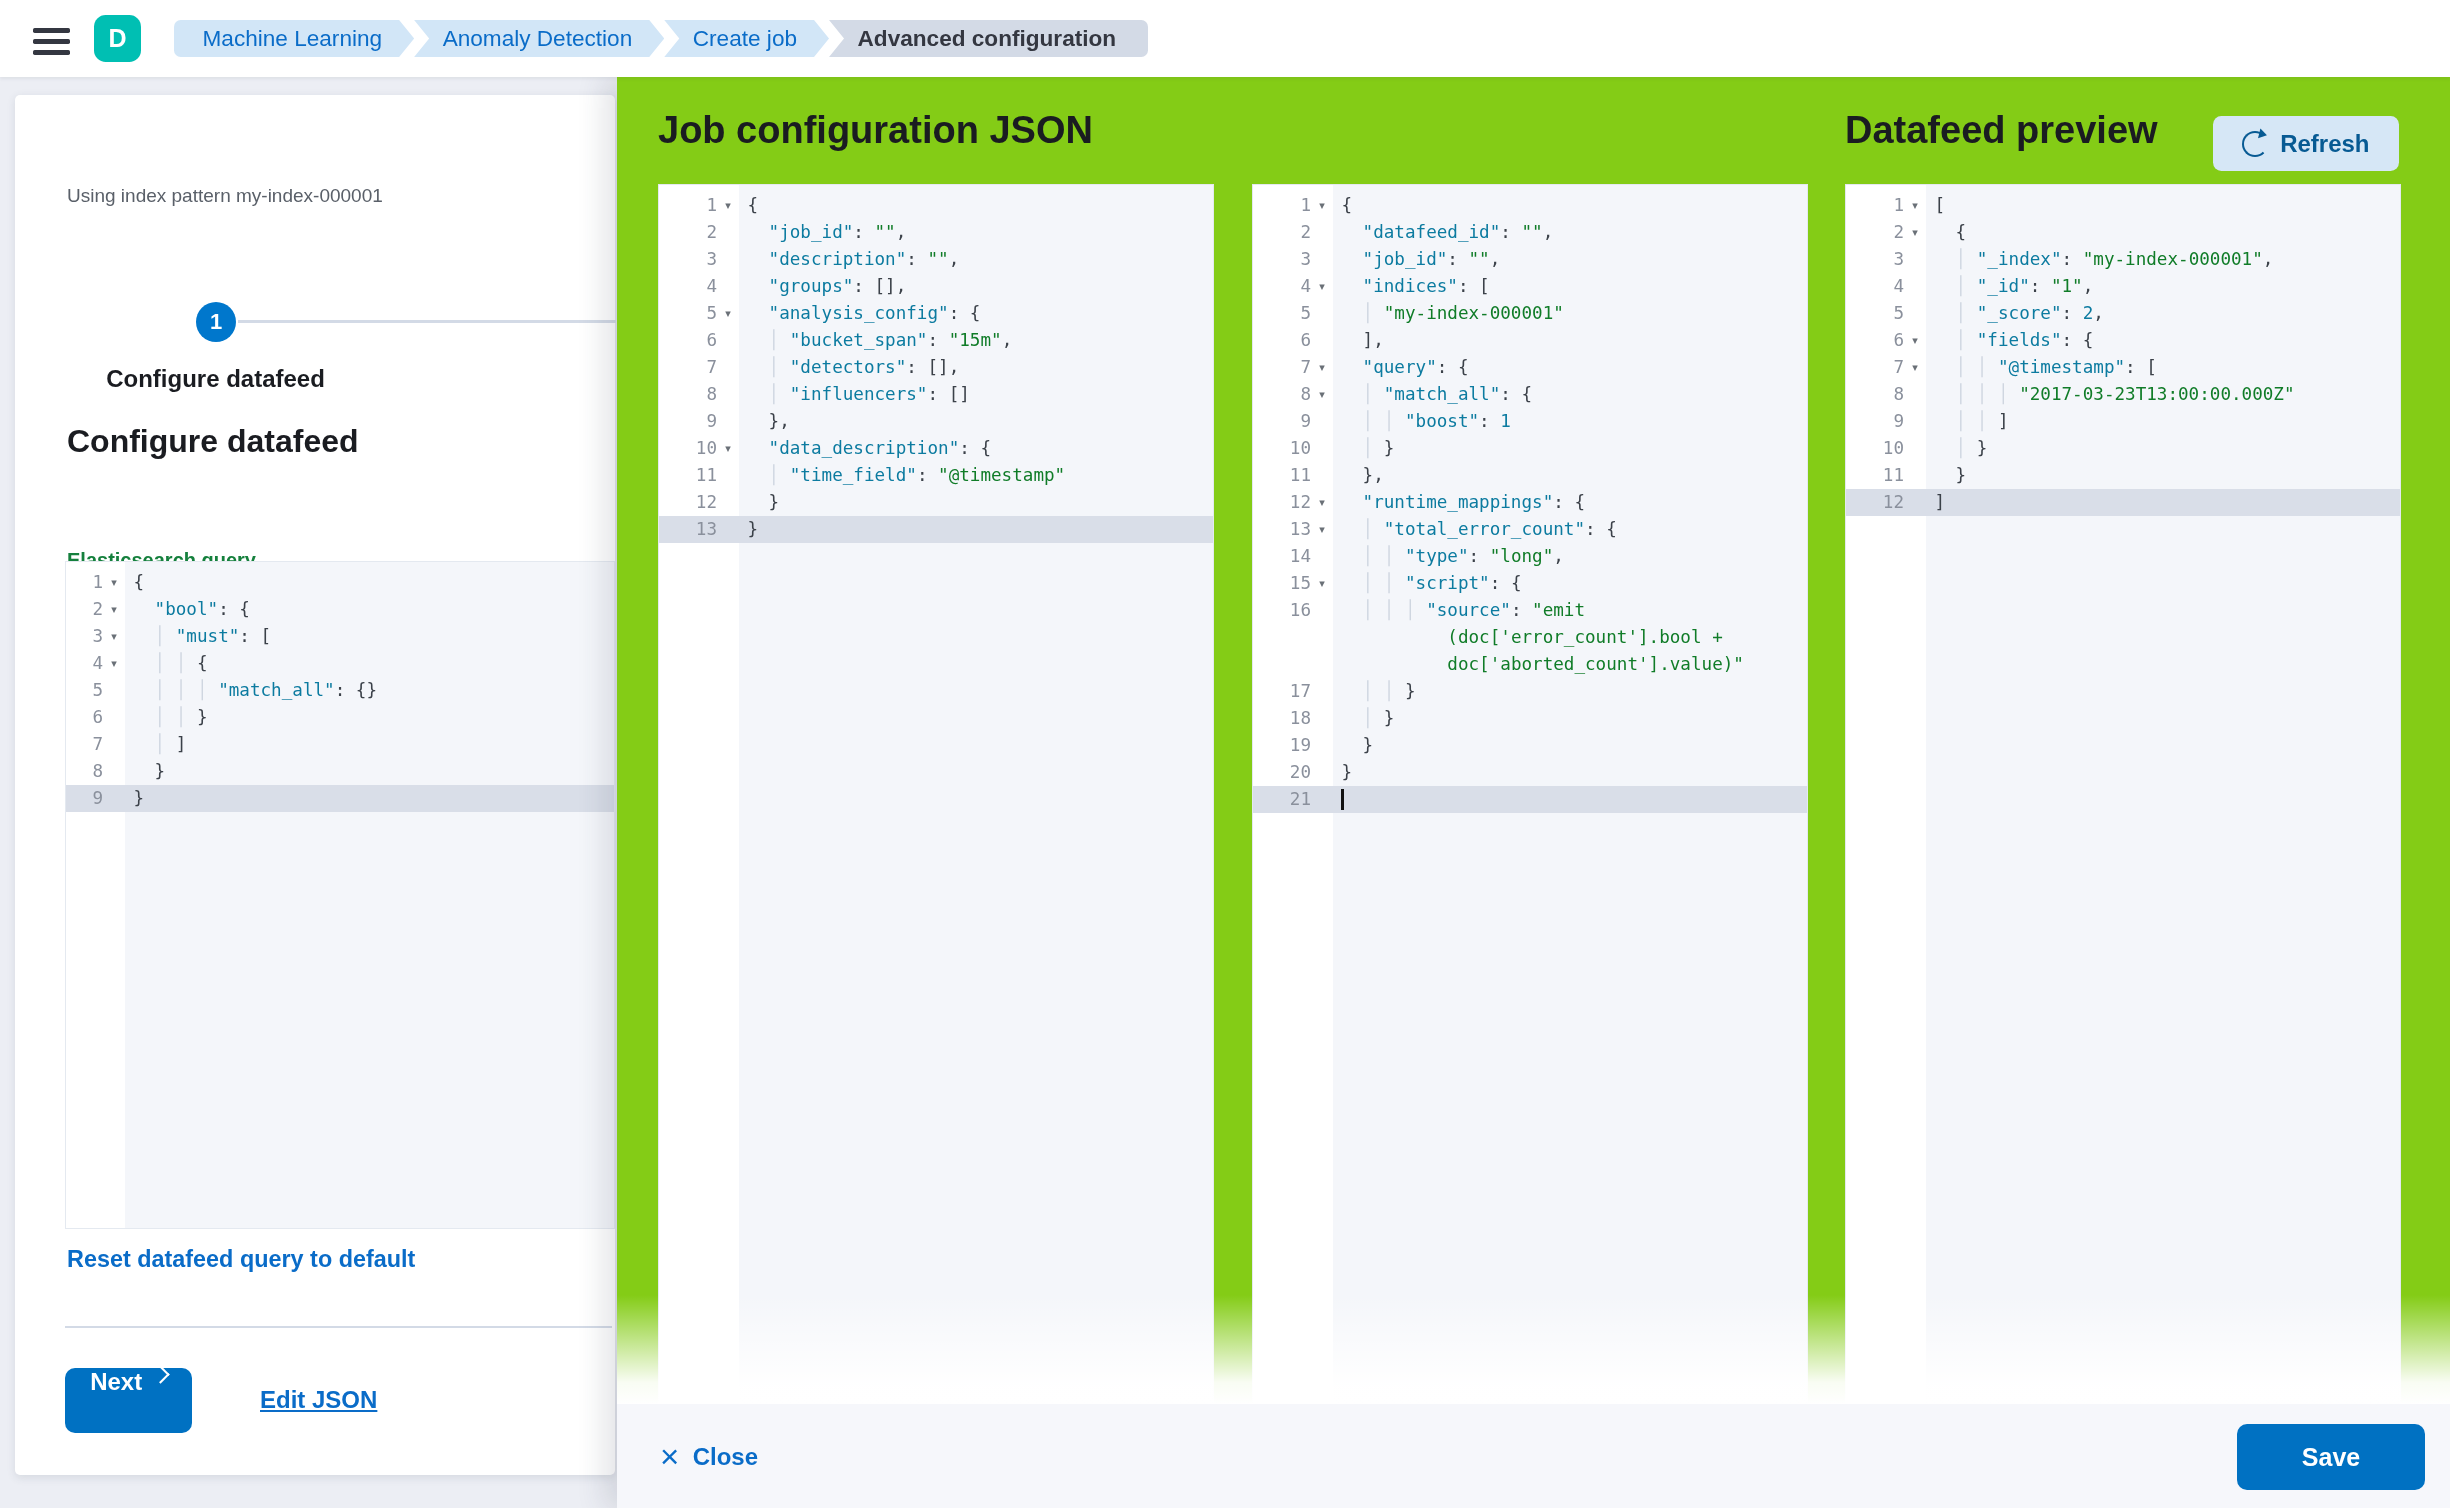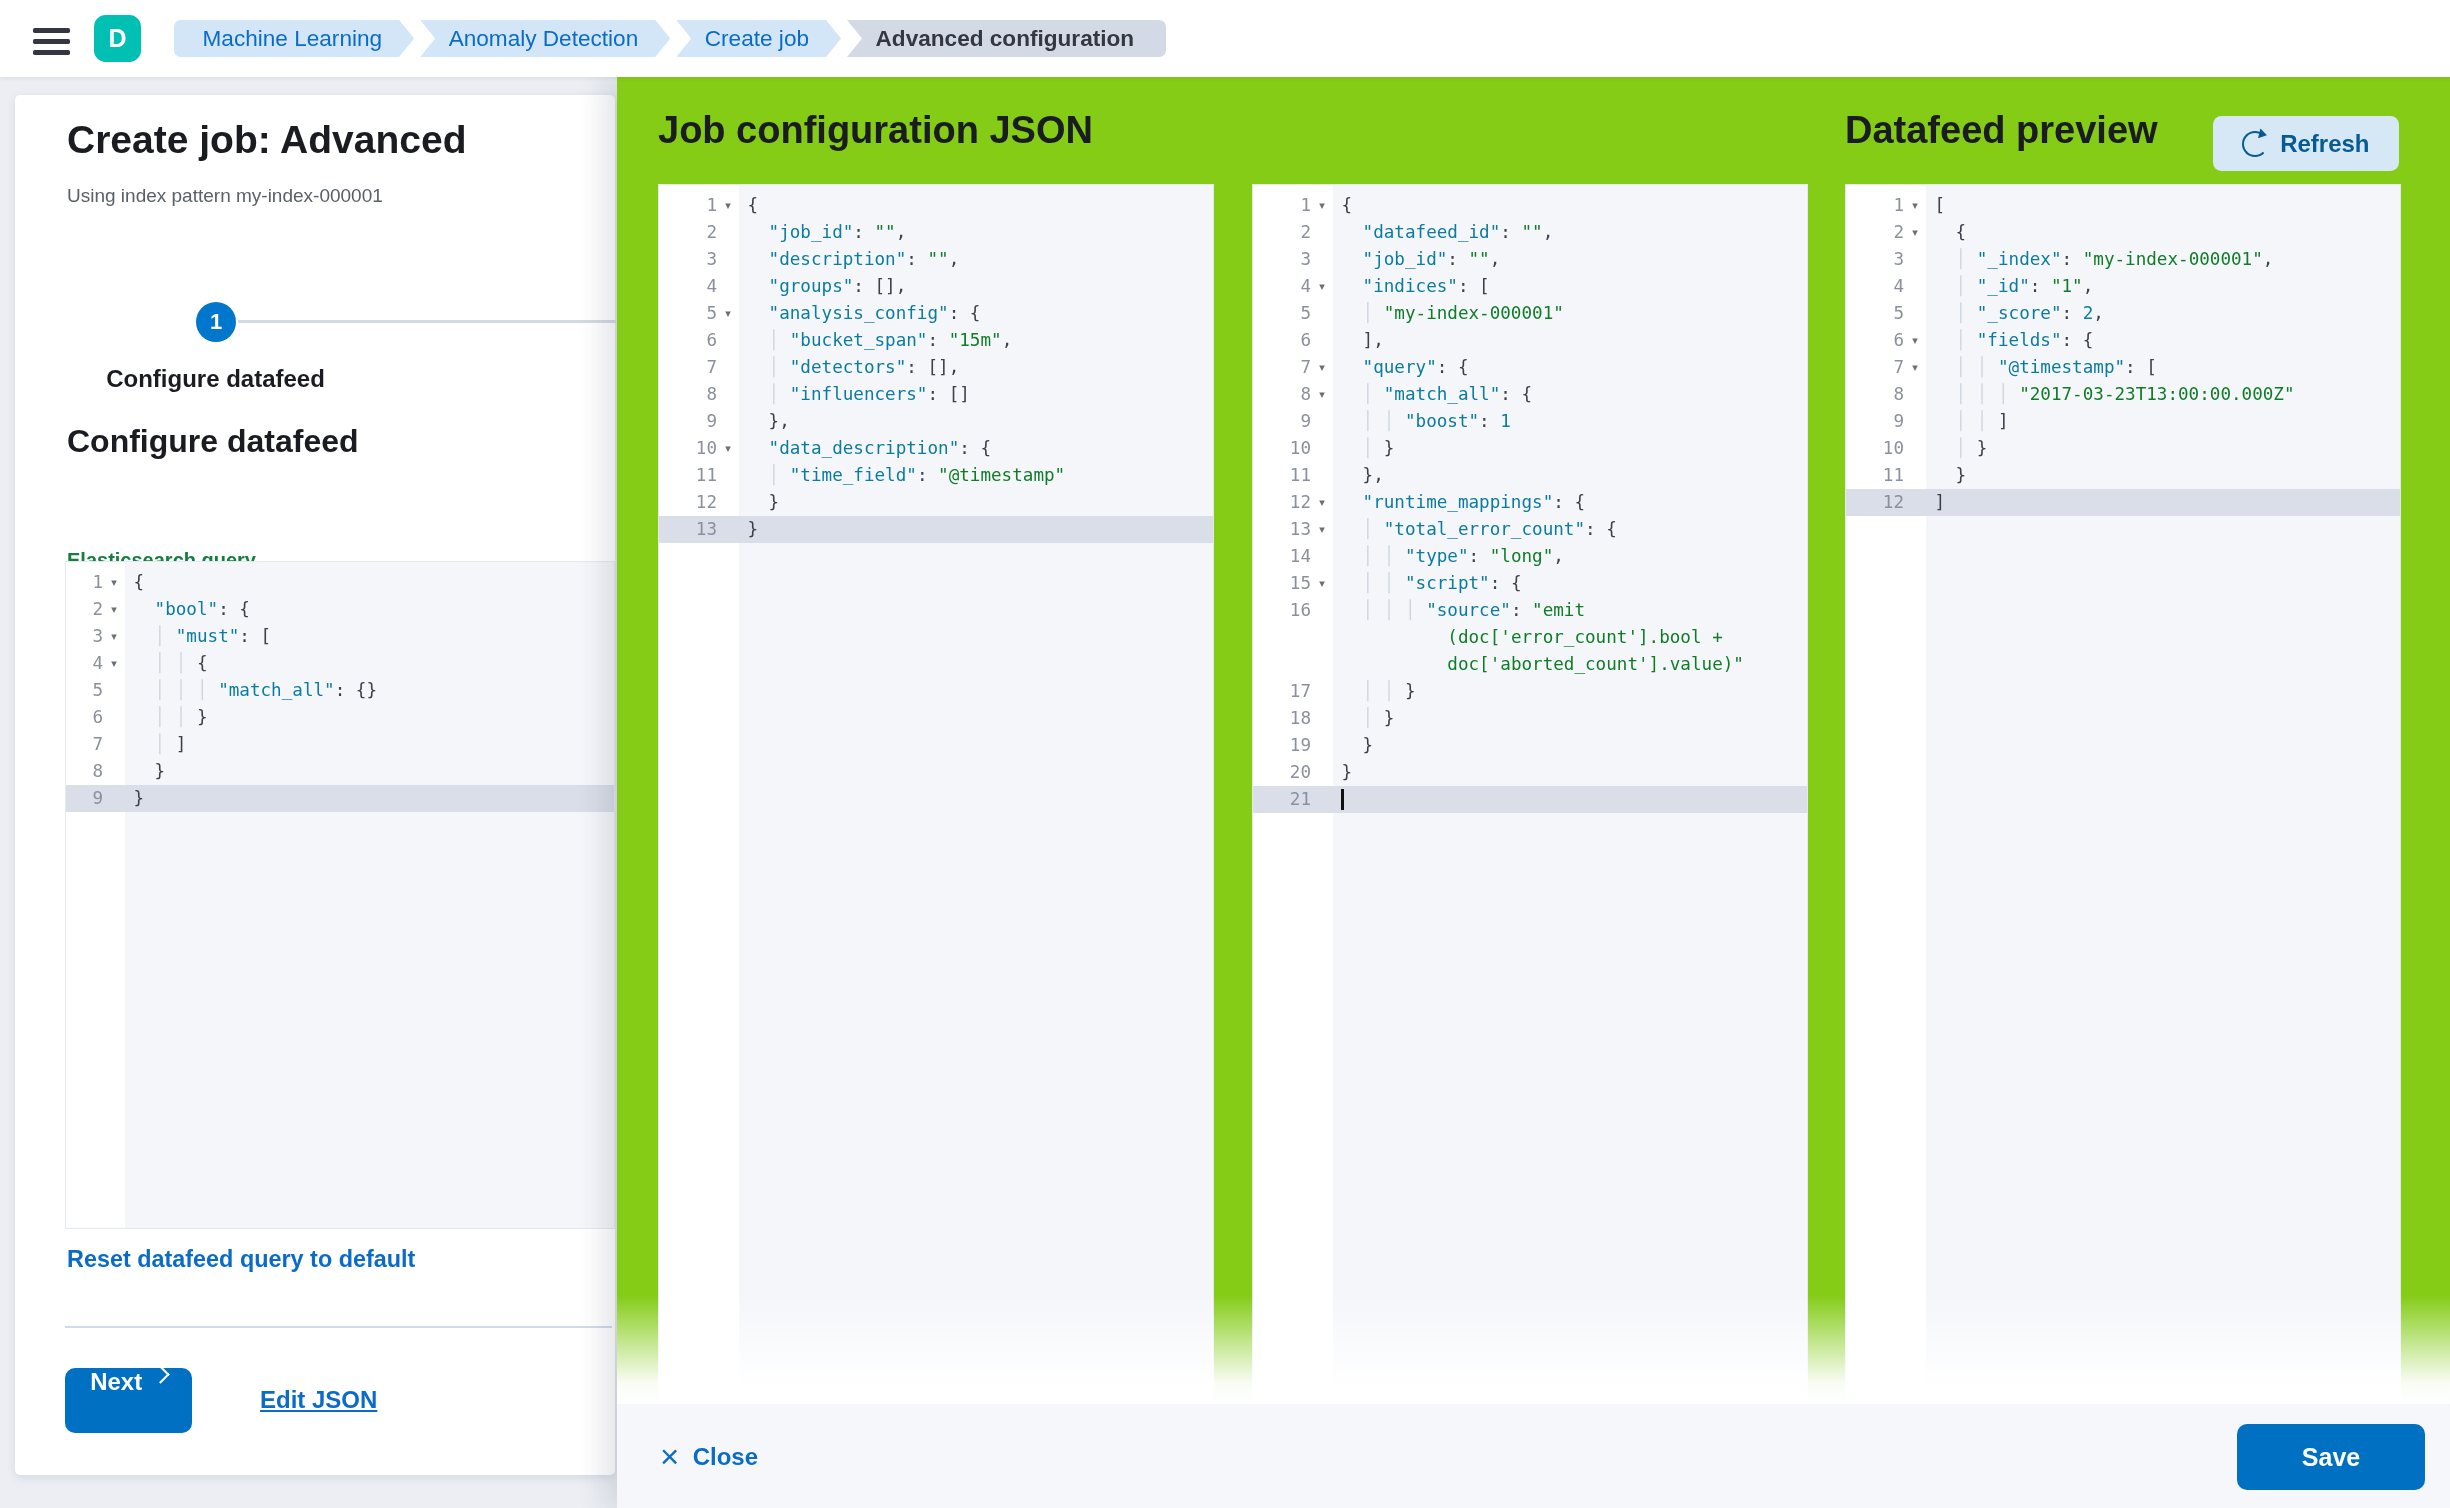--- a/index.html
+++ b/index.html
@@ -7,21 +7,21 @@
     width:2450px;height:1509px;position:relative;overflow:hidden;
     background:#eceef4;font-family:"Liberation Sans",sans-serif;color:#1a1c21;
   }
   
   .topbar{position:absolute;left:0;top:0;width:2450px;height:77px;background:#fff;
     box-shadow:0 1.7px 3.3px rgba(50,60,80,.08);display:flex;align-items:center;z-index:40;}
   .menu-btn{position:absolute;left:33px;top:22px;width:40px;height:33px;cursor:pointer;}
   .menu-btn i{display:block;width:37px;height:5px;border-radius:1.7px;background:#343741;margin:5.9px 0;}
   .avatar{position:absolute;left:94px;top:15px;width:47px;height:47px;border-radius:11.7px;
     background:#00bfb3;color:#fff;font-weight:700;font-size:25px;display:flex;align-items:center;justify-content:center;}
-  .crumbs{position:absolute;left:174px;top:20px;height:37px;display:flex;gap:6px;font-size:22.6px;}
+  .crumbs{position:absolute;left:174px;top:20px;height:37px;display:flex;gap:0;font-size:22.6px;}
   .crumb{height:37px;display:flex;align-items:center;padding:0 32px 0 28.5px;background:#d2e6f7;color:#0a6cc8;font-weight:500;
     clip-path:polygon(0 0,calc(100% - 15px) 0,100% 50%,calc(100% - 15px) 100%,0 100%,15px 50%);}
   .crumb.first{clip-path:polygon(0 0,calc(100% - 15px) 0,100% 50%,calc(100% - 15px) 100%,0 100%);border-radius:6.7px 0 0 6.7px;}
   .crumb.last{background:#d3dae6;color:#343741;font-weight:600;
     clip-path:polygon(0 0,100% 0,100% 100%,0 100%,15px 50%);border-radius:0 6.7px 6.7px 0;}
   
   .card{position:absolute;left:15px;top:95px;width:600px;height:1380px;background:#fff;border-radius:5px;
     box-shadow:0 2.5px 8.4px rgba(60,70,90,.12);z-index:10;}
   .card h1{position:absolute;left:52px;top:23.4px;margin:0;font-size:39px;font-weight:700;color:#1a1c21;}
   .card .subtitle{position:absolute;left:52px;top:90px;font-size:19px;color:#5a6069;}
@@ -86,21 +86,20 @@
   <div class="avatar">D</div>
   <div class="crumbs">
     <div class="crumb first">Machine Learning</div>
     <div class="crumb">Anomaly Detection</div>
     <div class="crumb">Create job</div>
     <div class="crumb last">Advanced configuration</div>
   </div>
 </div>
 
 <div class="card">
-  <h1>Create job: Advanced</h1>
   <div class="subtitle">Using index pattern my-index-000001</div>
 
   <div class="step-circle">1</div>
   <div class="step-line"></div>
   <div class="step-label">Configure datafeed</div>
 
   <div class="section-heading">Configure datafeed</div>
   <div class="query-label">Elasticsearch query</div>
 
   <div class="editor ed-es">

